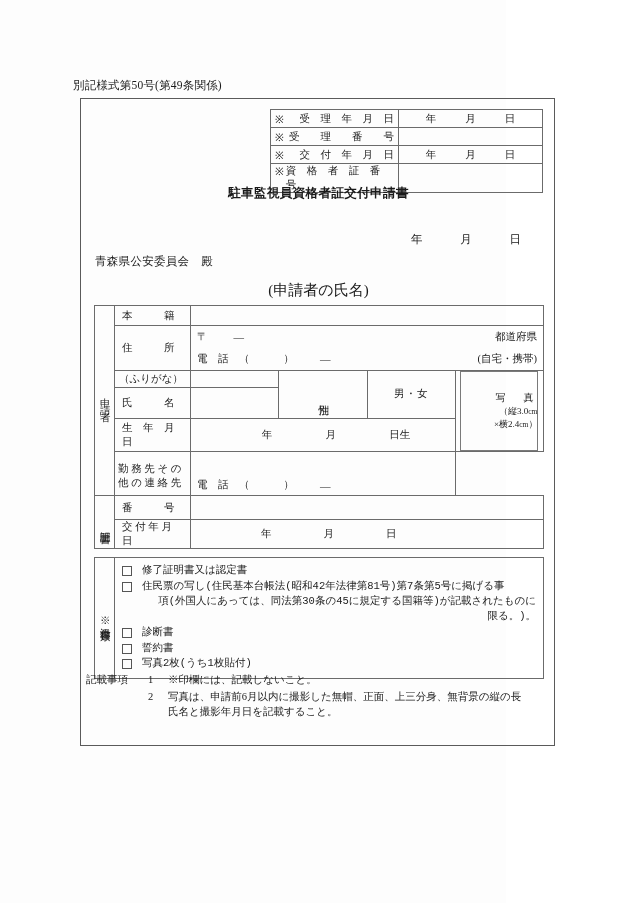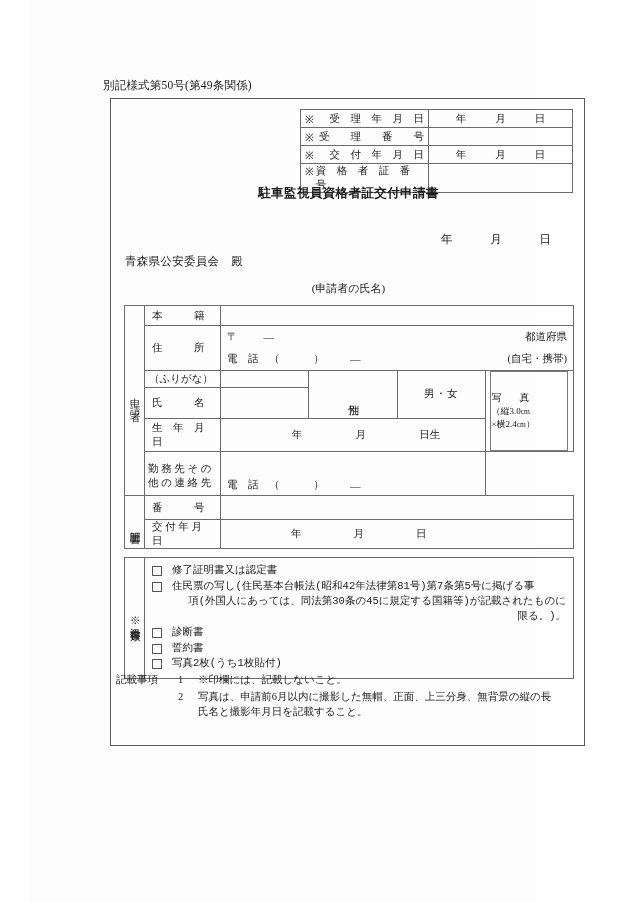--- a/index.html
+++ b/index.html
@@ -15,21 +15,20 @@
     color: #1a1a1a;
     -webkit-font-smoothing: antialiased;
   }
 
   .page {
     position: absolute;
     left: 0; top: 0;
     width: 506px;
     height: 903px;
     background: #fdfdfd;
-    margin-left: 30px;
   }
 
   
   .form-no {
     position: absolute;
     left: 73px;
     top: 78px;
     font-size: 11.5px;
     letter-spacing: 0.2px;
     white-space: nowrap;
@@ -107,21 +106,21 @@
     left: 14px;
     font-size: 11.5px;
     letter-spacing: 0.3px;
   }
   .applicant-name-line {
     position: absolute;
     top: 182px;
     left: 0;
     width: 475px;
     text-align: center;
-    font-size: 11px;
+    font-size: 15px;
   }
 
   
   .main-tbl {
     position: absolute;
     left: 13px;
     top: 206px;
     width: 450px;
     border-collapse: collapse;
     table-layout: fixed;
@@ -208,21 +207,21 @@
     text-align: center;
     vertical-align: middle;
   }
   .photo-box {
     width: 76px;
     height: 78px;
     margin: 0 auto;
     border: 1px solid #7a7a7a;
     display: flex;
     flex-direction: column;
-    align-items: flex-start;
+    align-items: flex-end;
     justify-content: center;
     font-size: 10px;
     line-height: 1.45;
   }
   .photo-box .pt { letter-spacing: 4px; }
   .sz { font-size: 9px; }
   .sz .unit { font-size: 7.5px; }
 
   .birth-row td { height: 22px; }
   .birth-val {

